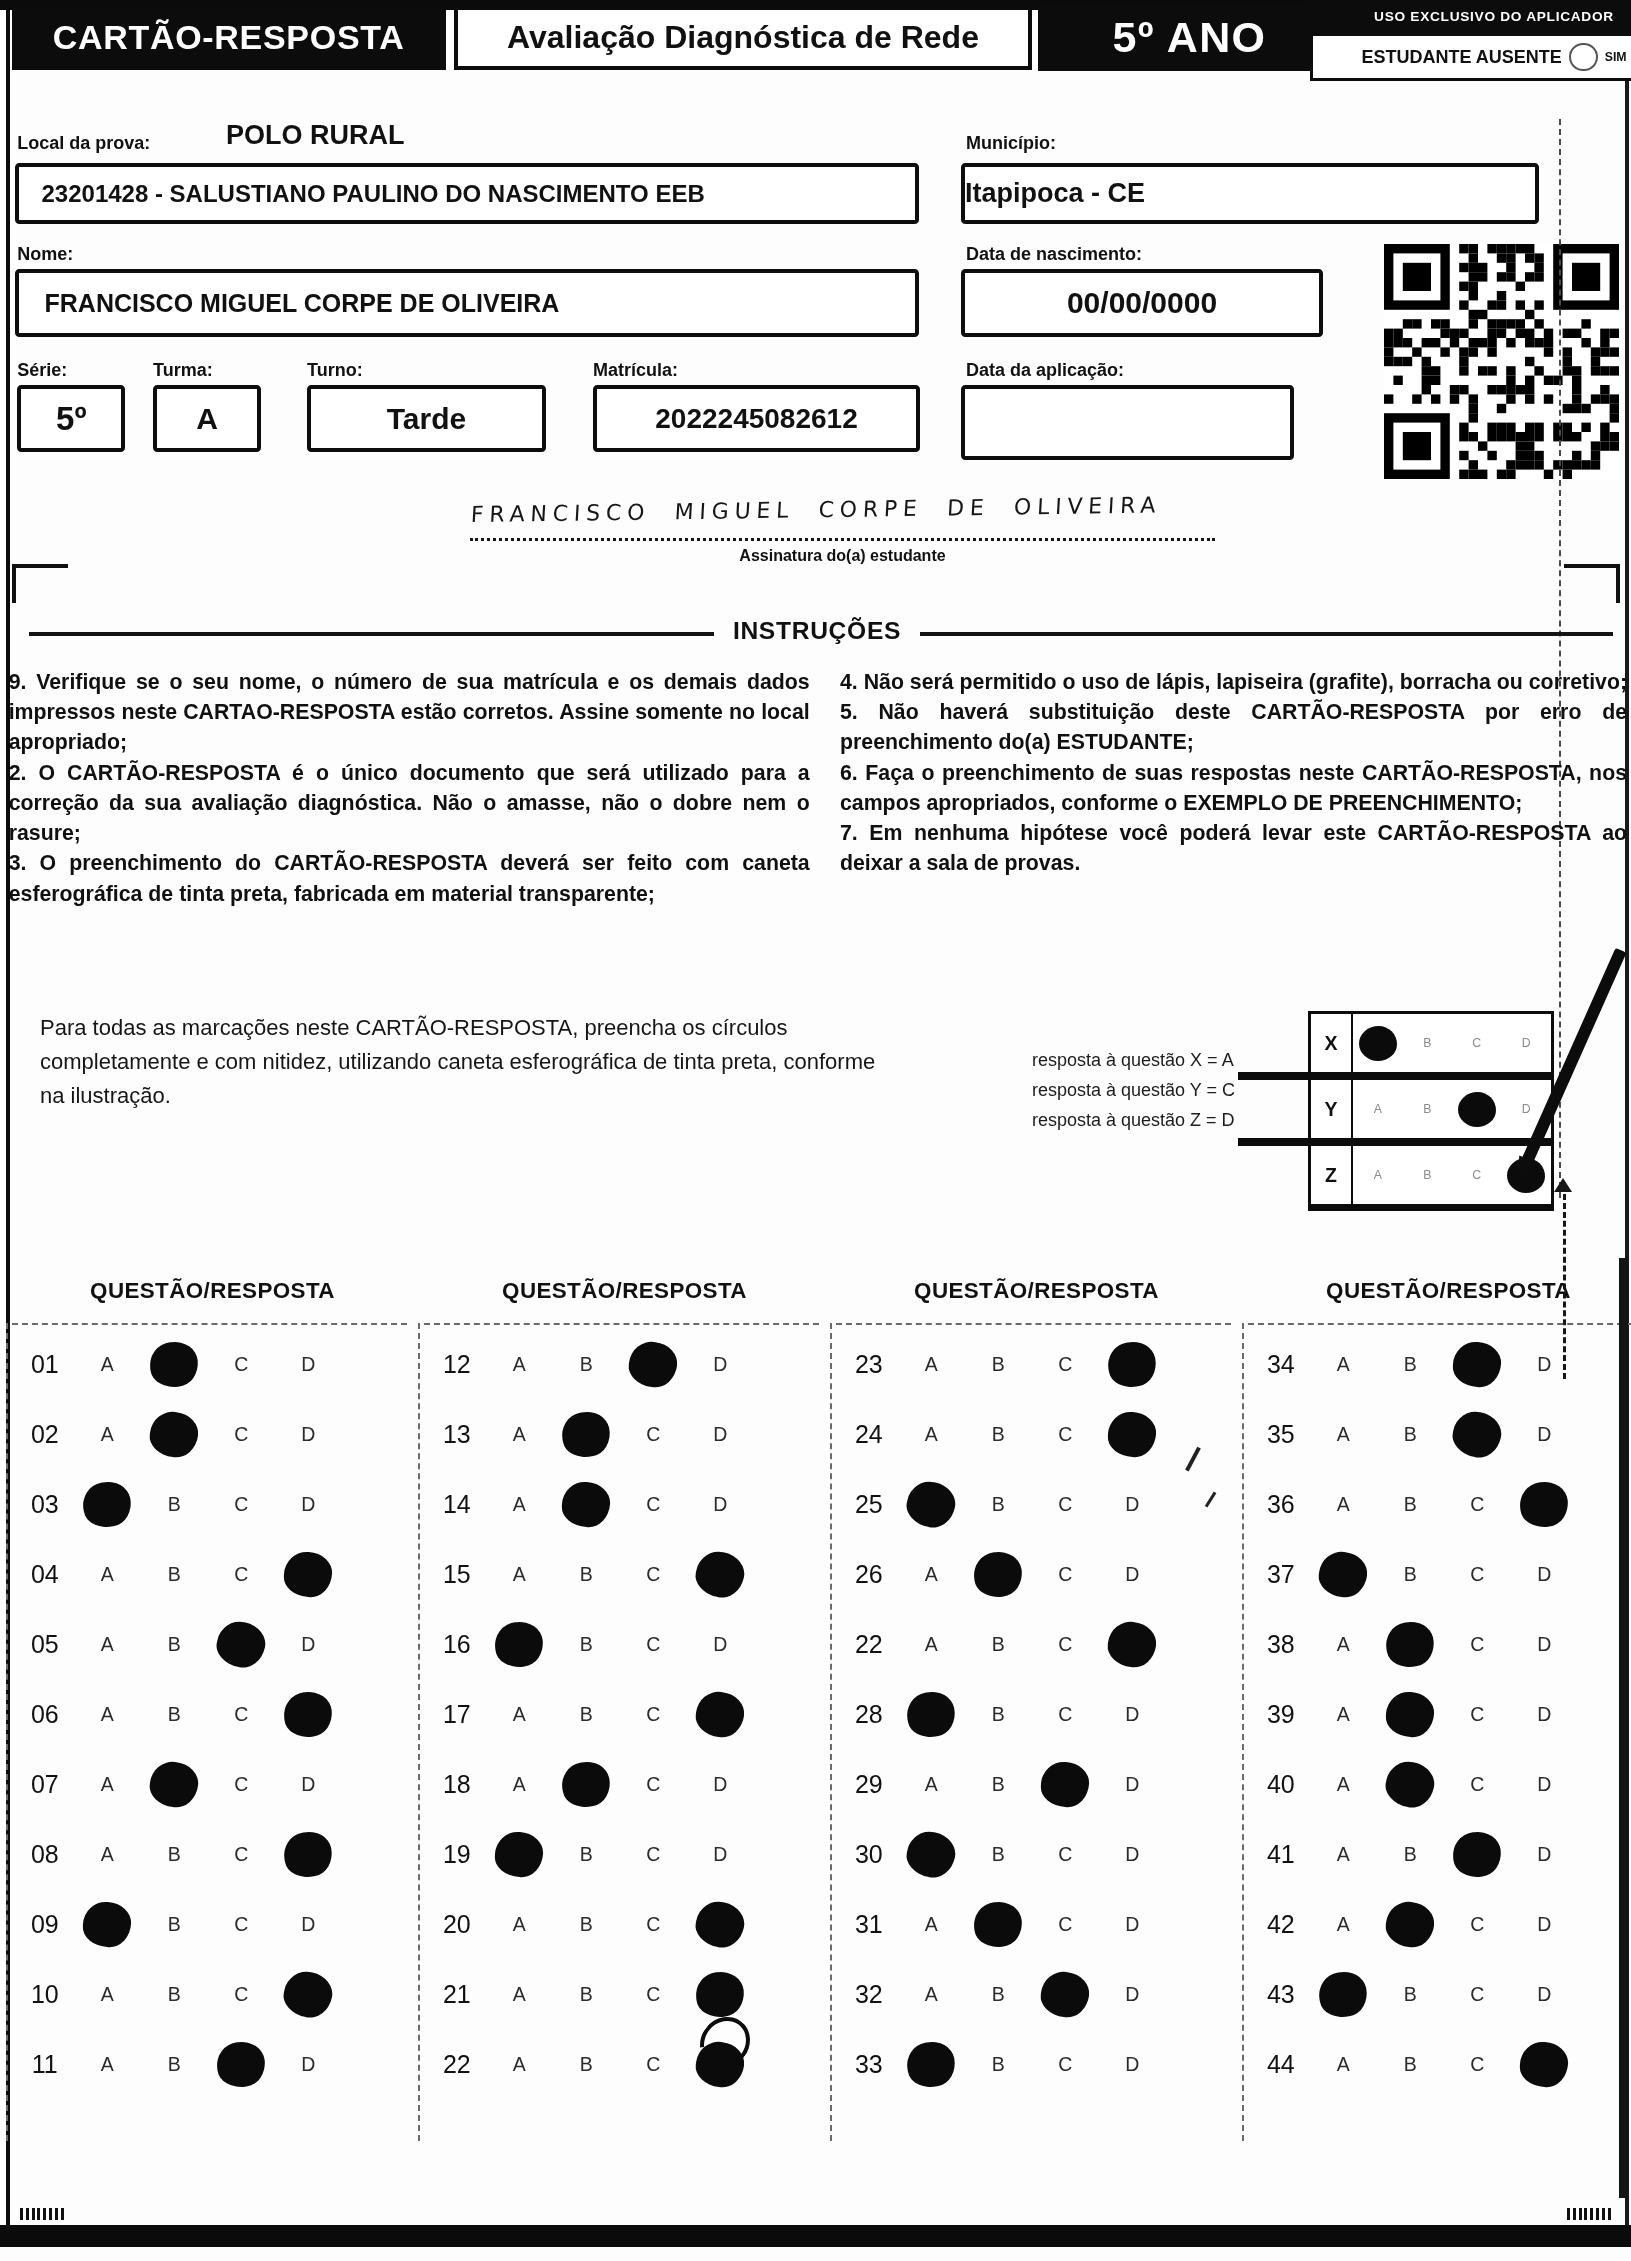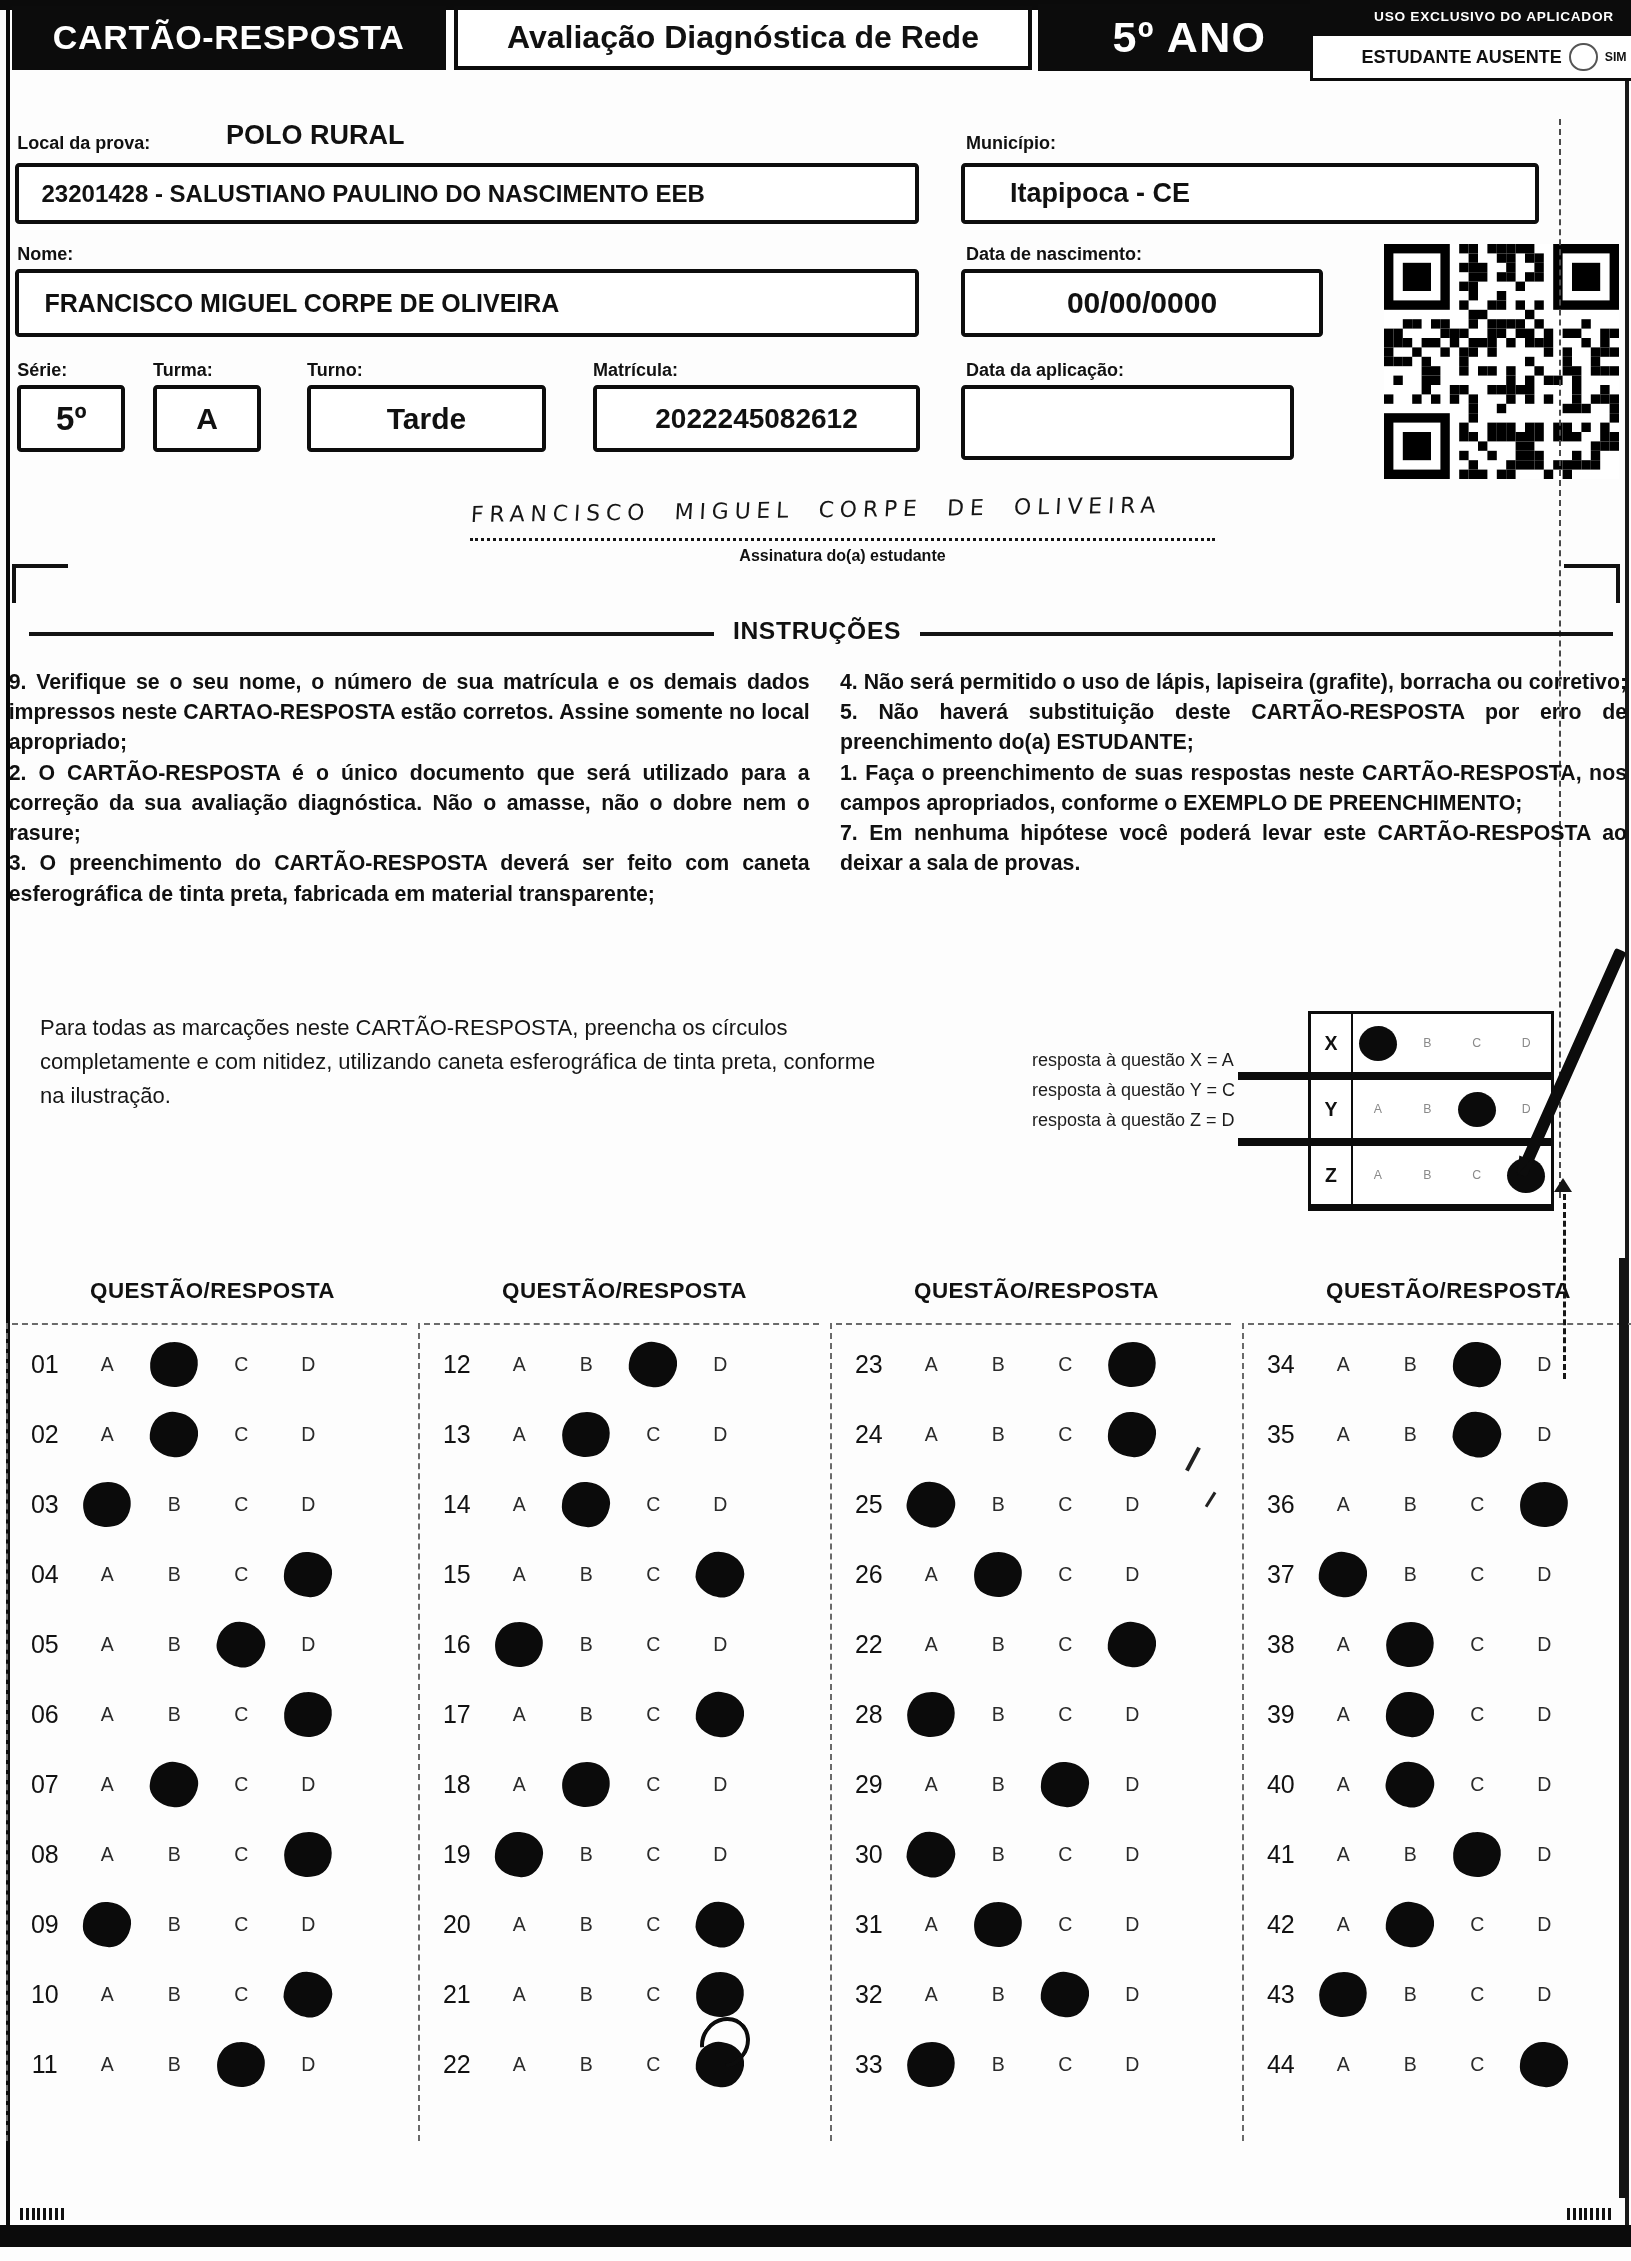--- a/index.html
+++ b/index.html
@@ -34,21 +34,21 @@
   #h-right-box .sim{font-size:12.3px;}
 
   
   .field-label{font-weight:700;font-size:18px;}
   #local-label{left:17.3px;top:133px;}
   #local-value{left:226px;top:120px;font-weight:700;font-size:27px;}
   #municipio-label{left:966px;top:133px;}
   .fbox{border:4.3px solid #0d0d0d;border-radius:4.3px;background:#fff;display:flex;align-items:center;
     box-sizing:border-box;font-weight:700;}
   #school-box{left:14.5px;top:163px;width:904px;height:61px;font-size:24px;padding-left:23px;}
-  #municipio-box{left:961px;top:163px;width:578px;height:61px;font-size:27px;padding-left:45px;}
+  #municipio-box{left:961px;top:163px;width:578px;height:61px;font-size:27px;}
   #nome-label{left:17.3px;top:244px;}
   #nome-box{left:14.5px;top:269px;width:904px;height:68px;font-size:25px;padding-left:26px;}
   #nasc-label{left:966px;top:244px;}
   #nasc-box{left:961px;top:269px;width:362px;height:68px;font-size:30px;justify-content:center;}
   #serie-label{left:17.3px;top:360px;}
   #serie-box{left:17.3px;top:385px;width:108px;height:67px;font-size:33px;justify-content:center;}
   #turma-label{left:153px;top:360px;}
   #turma-box{left:153px;top:385px;width:108px;height:67px;font-size:30px;justify-content:center;}
   #turno-label{left:307px;top:360px;}
   #turno-box{left:307px;top:385px;width:239px;height:67px;font-size:30px;justify-content:center;}
@@ -401,21 +401,21 @@
   <div class="abs" id="inst-title">INSTRUÇÕES</div>
   <div class="abs" id="inst-line-right"></div>
   <div class="abs" id="inst-left">
       <p class="inst-item">9. Verifique se o seu nome, o número de sua matrícula e os demais dados impressos neste CARTAO-RESPOSTA estão corretos. Assine somente no local apropriado;</p>
       <p class="inst-item">2. O CARTÃO-RESPOSTA é o único documento que será utilizado para a correção da sua avaliação diagnóstica. Não o amasse, não o dobre nem o rasure;</p>
       <p class="inst-item">3. O preenchimento do CARTÃO-RESPOSTA deverá ser feito com caneta esferográfica de tinta preta, fabricada em material transparente;</p>
     </div>
   <div class="abs" id="inst-right">
       <p class="inst-item">4. Não será permitido o uso de lápis, lapiseira (grafite), borracha ou corretivo;</p>
       <p class="inst-item">5. Não haverá substituição deste CARTÃO-RESPOSTA por erro de preenchimento do(a) ESTUDANTE;</p>
-      <p class="inst-item">1. Faça o preenchimento de suas respostas neste CARTÃO-RESPOSTA, nos campos apropriados, conforme o EXEMPLO DE PREENCHIMENTO;</p>
+      <p class="inst-item">6. Faça o preenchimento de suas respostas neste CARTÃO-RESPOSTA, nos campos apropriados, conforme o EXEMPLO DE PREENCHIMENTO;</p>
       <p class="inst-item">7. Em nenhuma hipótese você poderá levar este CARTÃO-RESPOSTA ao deixar a sala de provas.</p>
     </div>
 
   <div class="abs" id="note">Para todas as marcações neste CARTÃO-RESPOSTA, preencha os círculos completamente e com nitidez, utilizando caneta esferográfica de tinta preta, conforme na ilustração.</div>
   <div class="abs" id="legend">
     <p>resposta à questão X = A</p>
     <p>resposta à questão Y = C</p>
     <p>resposta à questão Z = D</p>
   </div>
   <div class="abs" id="example-grid">

